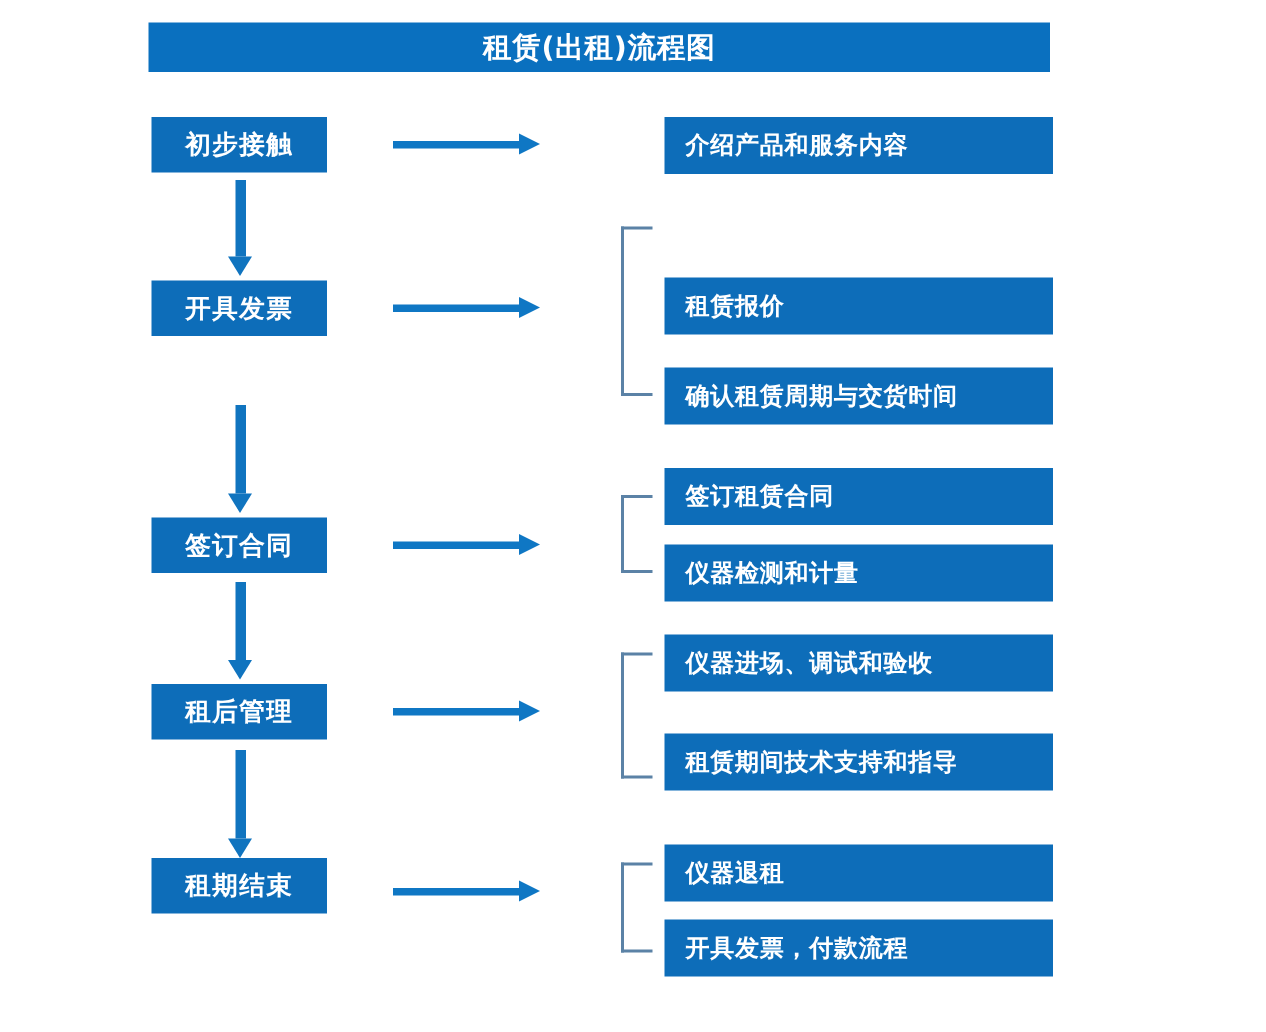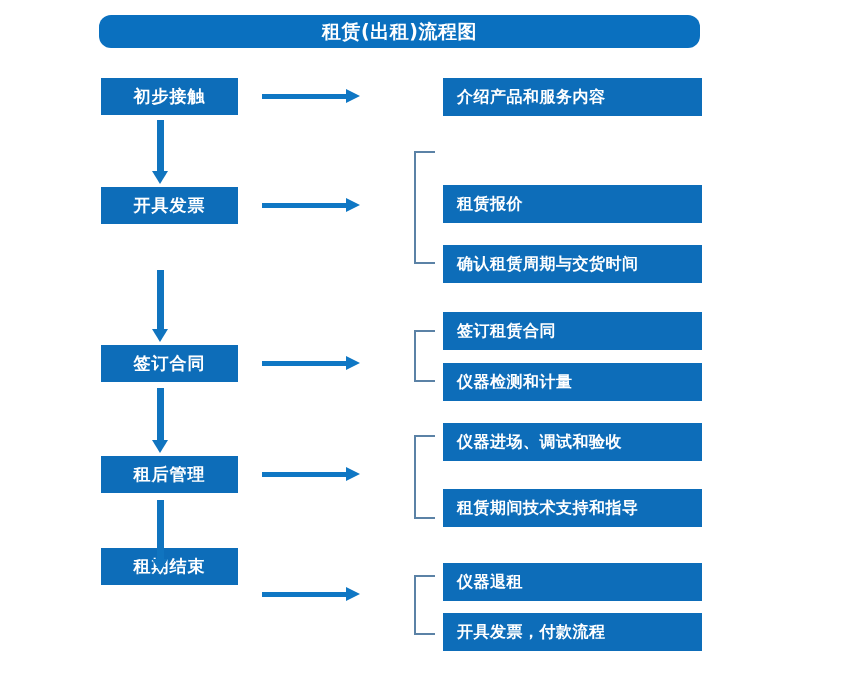--- a/index.html
+++ b/index.html
@@ -25,27 +25,26 @@
     width: 601px;
     height: 33px;
     background: #0a70bf;
     color: #ffffff;
     font-size: 19px;
     font-weight: bold;
     display: flex;
     align-items: center;
     justify-content: center;
     letter-spacing: 0.5px;
-    border-radius: 12px;
   }
   
   .stage-box {
     position: absolute;
     left: 101px;
-    width: 137px;
+    width: 117px;
     height: 37px;
     background: #0d6db9;
     color: #ffffff;
     font-size: 17px;
     font-weight: bold;
     display: flex;
     align-items: center;
     justify-content: center;
     letter-spacing: 1px;
   }
@@ -128,21 +127,21 @@
 <body>
 
 <div id="canvas">
 
   <div class="title-bar">租赁(出租)流程图</div>
 
   <div class="stage-box" style="top:78px;">初步接触</div>
   <div class="stage-box" style="top:187px;">开具发票</div>
   <div class="stage-box" style="top:345px;">签订合同</div>
   <div class="stage-box" style="top:456px;">租后管理</div>
-  <div class="stage-box" style="top:548px;">租期结束</div>
+  <div class="stage-box" style="top:572px;">租期结束</div>
 
   <div class="v-arrow" style="top:120px; height:64px;">
     <div class="shaft" style="height:51px;"></div>
     <div class="head"></div>
   </div>
   <div class="v-arrow" style="top:270px; height:72px;">
     <div class="shaft" style="height:59px;"></div>
     <div class="head"></div>
   </div>
   <div class="v-arrow" style="top:388px; height:65px;">

